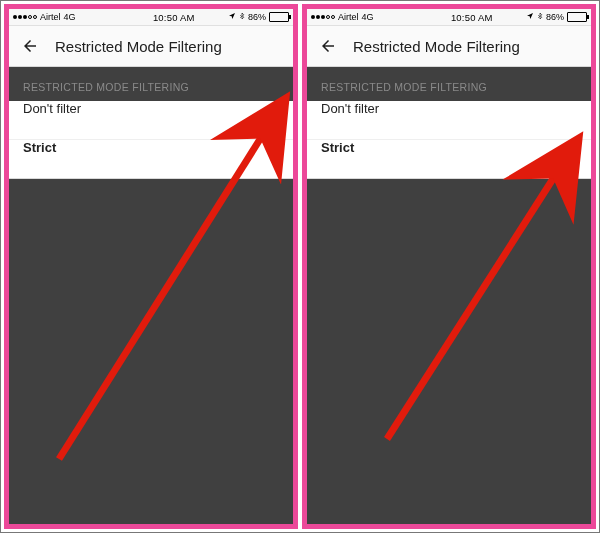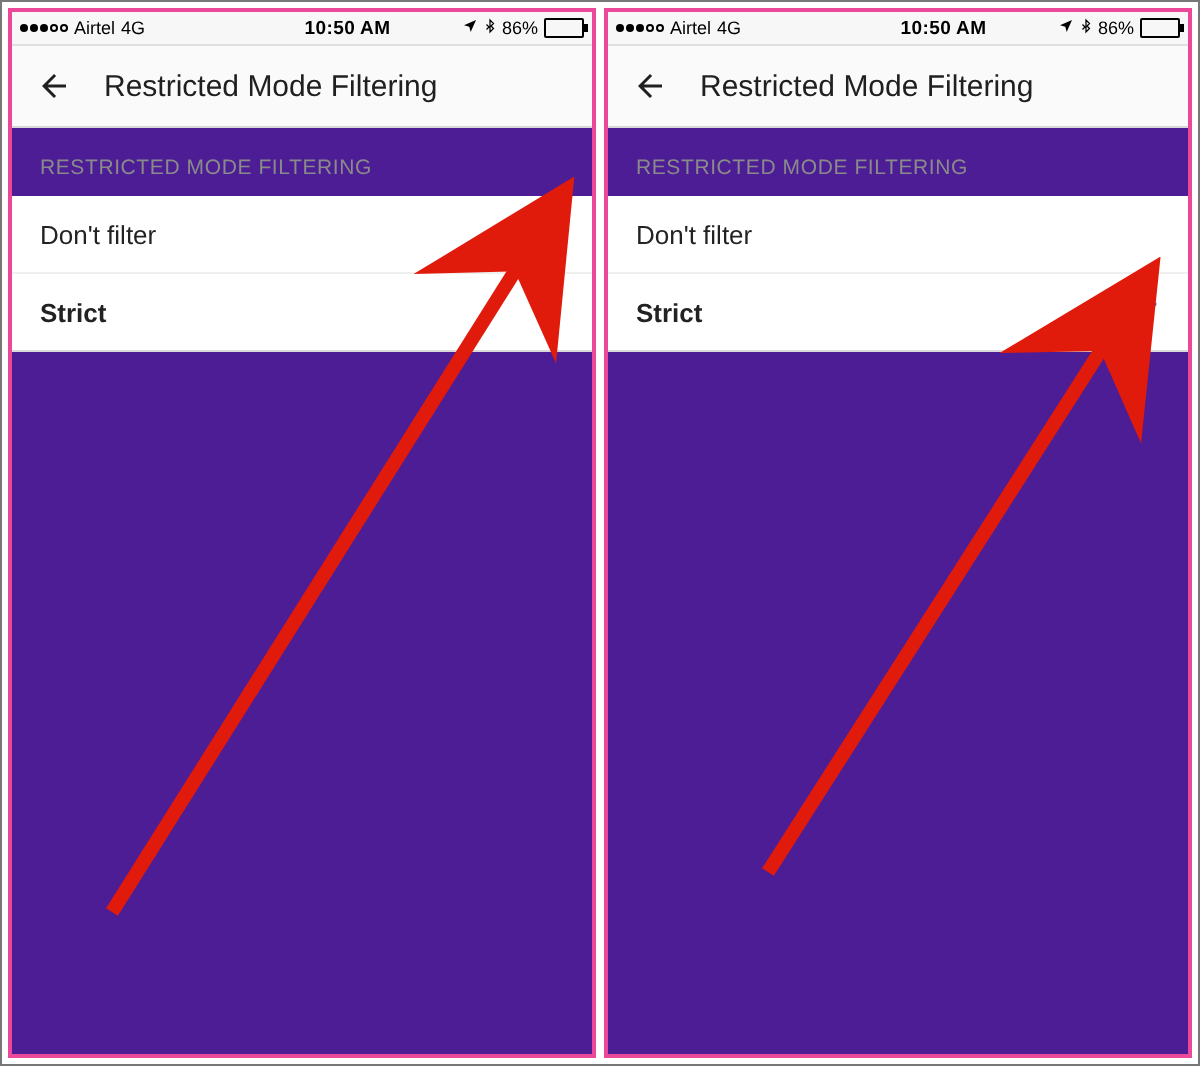--- a/index.html
+++ b/index.html
@@ -14,22 +14,22 @@
     position: relative;
     background: #fff;
     border: 1px solid #777;
     box-sizing: border-box;
   }
   .phone {
     position: absolute;
     top: 3px;
     width: 294px;
     height: 525px;
-    background: #4c1d95;
-    border: 2px solid #ec4899;
+    background: #404040;
+    border: 5px solid #ec4899;
     box-sizing: border-box;
     overflow: hidden;
   }
   .phone.left  { left: 3px; }
   .phone.right { left: 301px; }
 
   
   .statusbar {
     height: 16px;
     background: #f7f7f7;
@@ -38,21 +38,21 @@
     justify-content: space-between;
     font-size: 9px;
     color: #000;
     padding: 0 4px;
     border-bottom: 1px solid #e0e0e0;
   }
   .status-left, .status-right { display: flex; align-items: center; gap: 3px; }
   .dots { display: flex; gap: 1px; }
   .dot  { width: 4px; height: 4px; border-radius: 50%; background: #000; }
   .dot.off { background: none; border: 1px solid #000; box-sizing: border-box; }
-  .status-center { font-weight: 700; font-size: 9.5px; letter-spacing: .2px; margin-left: 44px; }
+  .status-center { font-weight: 400; font-size: 9.5px; letter-spacing: .2px; margin-left: 44px; }
   .batt { width: 18px; height: 8px; border: 1px solid #000; border-radius: 1px; position: relative; }
   .batt::after { content: ""; position: absolute; right: -3px; top: 2px; width: 2px; height: 4px; background: #000; }
   .batt-fill { height: 100%; width: 86%; background: #000; }
 
   
   .appheader {
     height: 40px;
     background: #fafafa;
     display: flex;
     align-items: center;
@@ -68,21 +68,20 @@
     font-size: 10.5px;
     letter-spacing: .3px;
     color: #8a8a8a;
     padding: 14px 14px 8px 14px;
     text-transform: uppercase;
   }
   .option-list { background: #fff; }
   .option {
     height: 38px;
     display: flex;
-    align-items: center;
     justify-content: space-between;
     padding: 0 14px;
     font-size: 13px;
     color: #222;
     border-bottom: 1px solid #efefef;
   }
   .option:last-child { border-bottom: 1px solid #d9d9d9; font-weight: bold; }
   .check { width: 16px; height: 16px; display:flex; align-items:center; }
   .check svg { width: 16px; height: 16px; }
 

